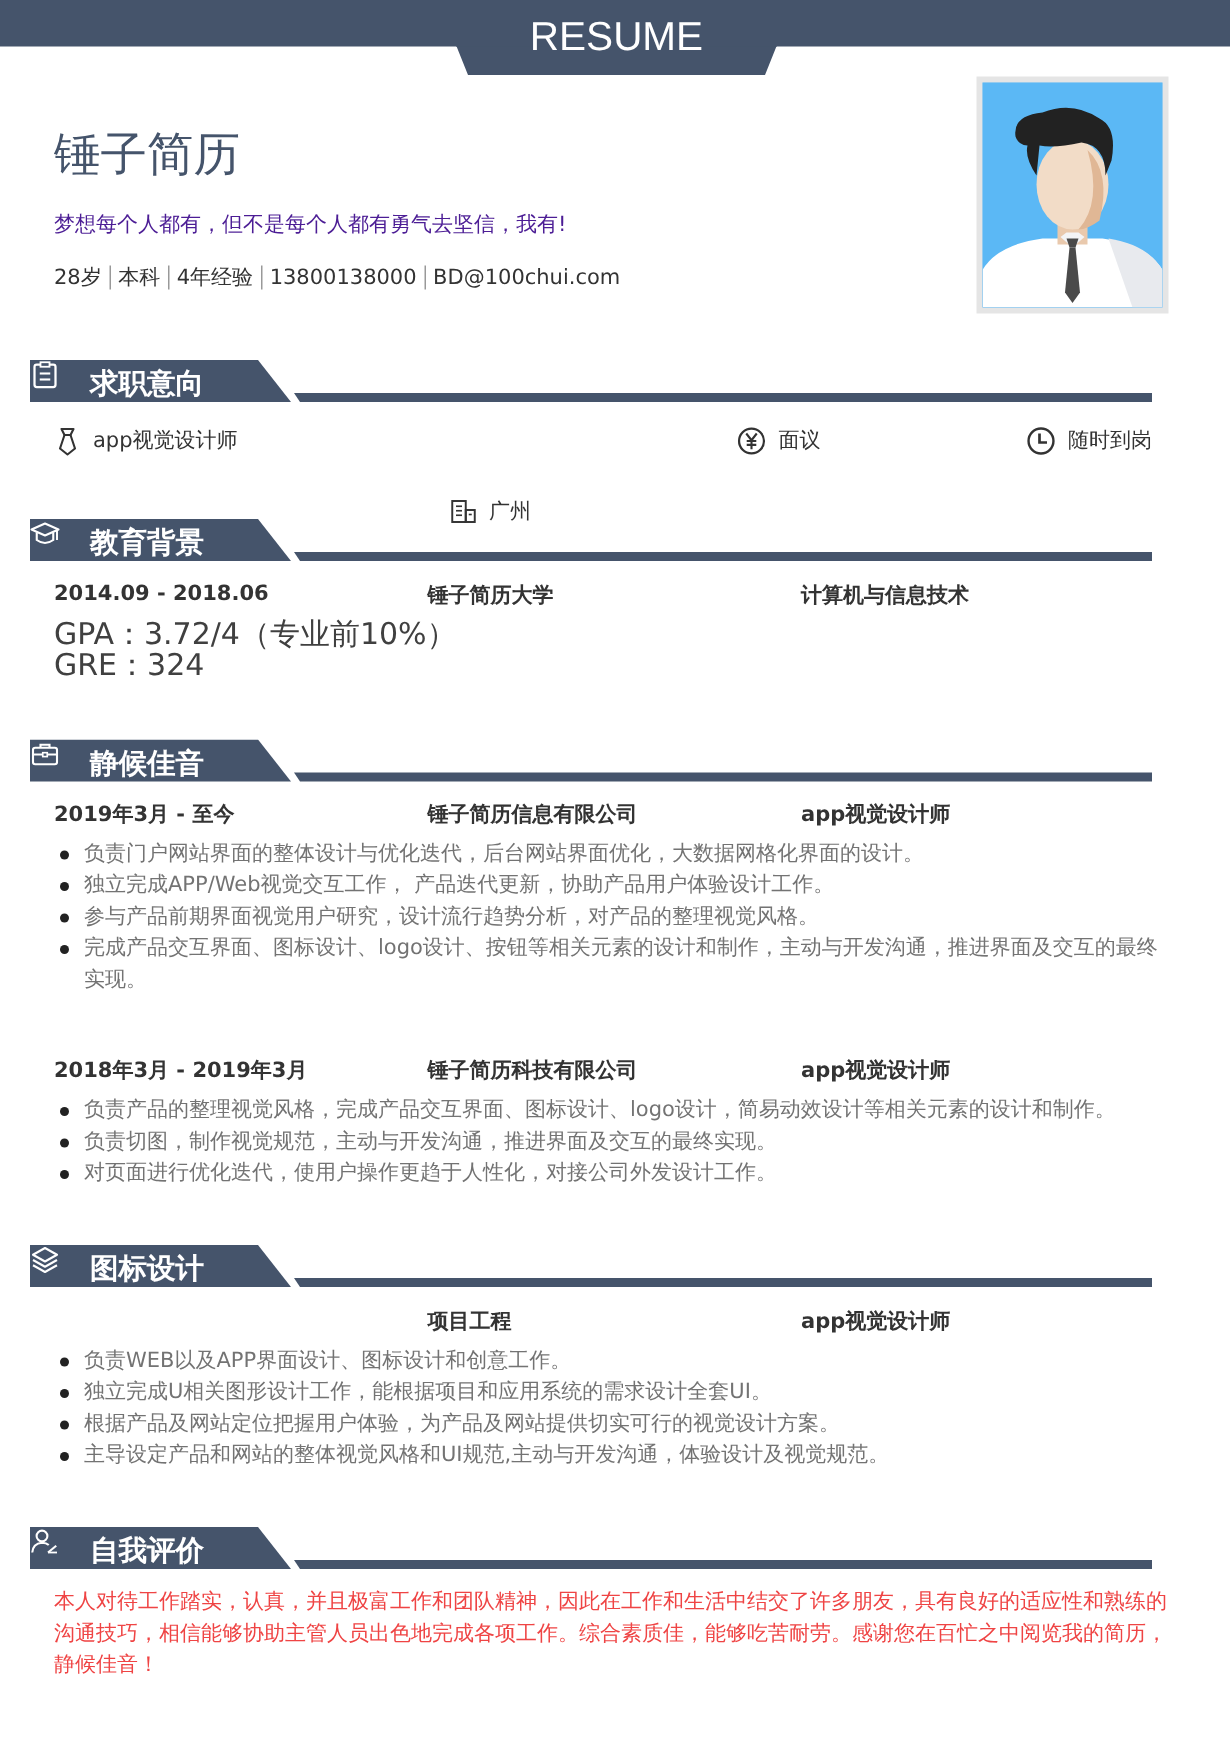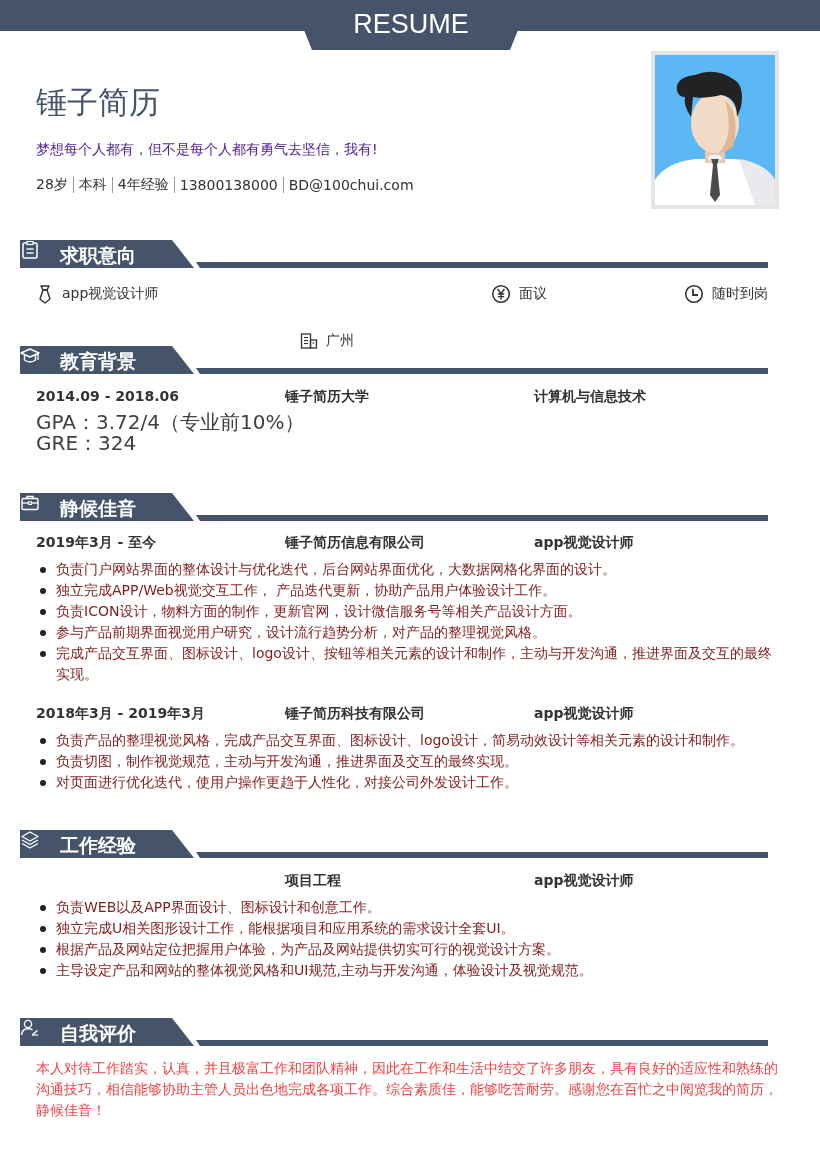--- a/index.html
+++ b/index.html
@@ -26,21 +26,21 @@
 
   .intent-row { position: absolute; left: 36px; top: 284px; width: 748px; height: 20px; font-size: 14px; }
   .intent-item { position: absolute; top: 0; display: flex; align-items: center; }
   .intent-item svg { margin-right: 8px; }
 
   .row3 { position: absolute; left: 36px; width: 748px; font-size: 14px; font-weight: bold; color: #333; }
   .row3 span { position: absolute; top: 0; white-space: nowrap; }
 
   .plain { position: absolute; left: 36px; font-size: 20px; color: #404040; line-height: 21px; }
 
-  ul.bullets { position: absolute; left: 36px; width: 748px; list-style: none; font-size: 14px; line-height: 21px; color: #7f1d1d; }
+  ul.bullets { position: absolute; left: 36px; width: 748px; list-style: none; font-size: 14px; line-height: 21px; color: #737373; }
   ul.bullets li { position: relative; padding-left: 20px; }
   ul.bullets li::before { content: ""; position: absolute; left: 4px; top: 8px; width: 6px; height: 6px; border-radius: 50%; background: #222; }
 
   .para { position: absolute; left: 36px; top: 1058px; width: 748px; font-size: 14px; line-height: 21px; color: #ef4444; }
 </style>
 </head>
 <body>
 
 <div class="topbar"></div>
 <div class="resume-tab">
@@ -167,21 +167,20 @@
 </div>
 
 <div class="row3" style="top:534px;">
   <span style="left:0;">2019年3月 - 至今</span>
   <span style="left:249px;">锤子简历信息有限公司</span>
   <span style="left:498px;">app视觉设计师</span>
 </div>
 <ul class="bullets" style="top:559px;">
   <li>负责门户网站界面的整体设计与优化迭代，后台网站界面优化，大数据网格化界面的设计。</li>
   <li>独立完成APP/Web视觉交互工作， 产品迭代更新，协助产品用户体验设计工作。</li>
-  <li>负责ICON设计，物料方面的制作，更新官网，设计微信服务号等相关产品设计方面。</li>
   <li>参与产品前期界面视觉用户研究，设计流行趋势分析，对产品的整理视觉风格。</li>
   <li>完成产品交互界面、图标设计、logo设计、按钮等相关元素的设计和制作，主动与开发沟通，推进界面及交互的最终实现。</li>
 </ul>
 
 <div class="row3" style="top:705px;">
   <span style="left:0;">2018年3月 - 2019年3月</span>
   <span style="left:249px;">锤子简历科技有限公司</span>
   <span style="left:498px;">app视觉设计师</span>
 </div>
 <ul class="bullets" style="top:730px;">
@@ -193,21 +192,21 @@
 <div class="section-head" style="top:830px;">
   <svg width="748" height="30">
     <polygon points="0,0 152,0 174,28 0,28" fill="#45546b"></polygon>
     <polygon points="176,22 748,22 748,28 180,28" fill="#45546b"></polygon>
   </svg>
   <svg class="section-icon" viewBox="0 0 20 20">
     <path d="M10,2 L18,6.5 L10,11 L2,6.5 Z" fill="none" stroke="#fff" stroke-width="1.4" stroke-linejoin="round"></path>
     <path d="M2,10 L10,14.5 L18,10" fill="none" stroke="#fff" stroke-width="1.4" stroke-linejoin="round"></path>
     <path d="M2,13.5 L10,18 L18,13.5" fill="none" stroke="#fff" stroke-width="1.4" stroke-linejoin="round"></path>
   </svg>
-  <div class="section-title">工作经验</div>
+  <div class="section-title">图标设计</div>
 </div>
 
 <div class="row3" style="top:872px;">
   <span style="left:249px;">项目工程</span>
   <span style="left:498px;">app视觉设计师</span>
 </div>
 <ul class="bullets" style="top:897px;">
   <li>负责WEB以及APP界面设计、图标设计和创意工作。</li>
   <li>独立完成U相关图形设计工作，能根据项目和应用系统的需求设计全套UI。</li>
   <li>根据产品及网站定位把握用户体验，为产品及网站提供切实可行的视觉设计方案。</li>

